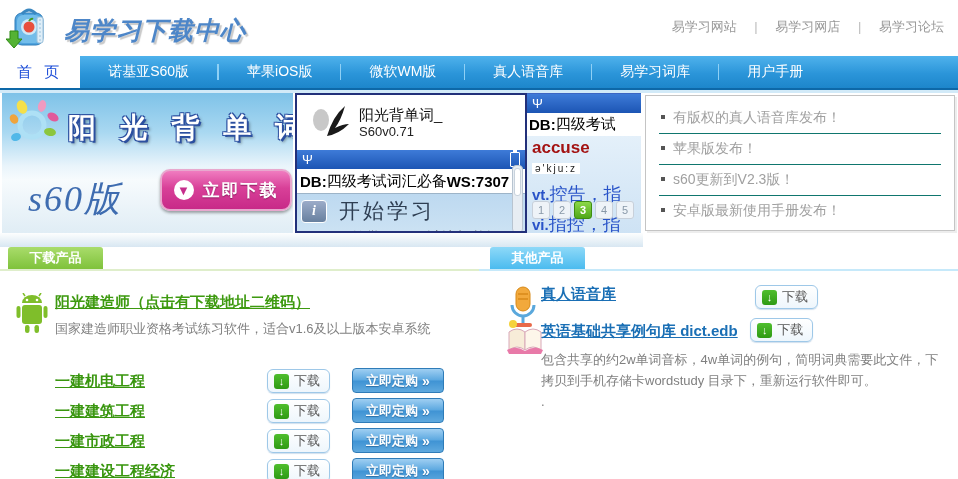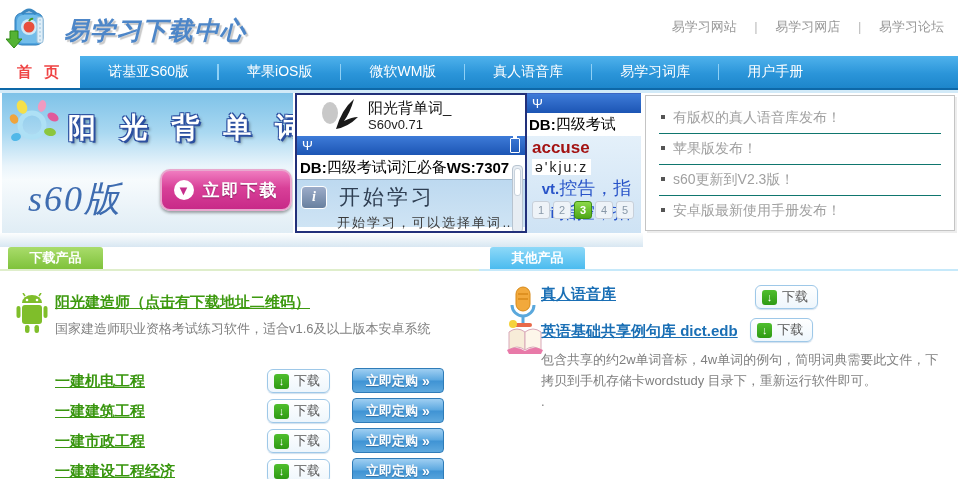--- a/index.html
+++ b/index.html
@@ -18,21 +18,21 @@
   .top-links{position:absolute;right:14px;top:18px;font-size:13px;color:#999;}
   .top-links a{color:#999;text-decoration:none;cursor:pointer;}
   .top-links .sep{color:#bbb;margin:0 14px;}
   
   .nav{
     position:absolute;top:56px;left:0;right:0;height:32px;
     background:linear-gradient(180deg,#4fb2ec 0%,#2b95d9 55%,#1d86cb 100%);
     border-bottom:2px solid #0d68a8;display:flex;align-items:stretch;
   }
   .nav-home{
-    background:#fff;color:#ef4444;font-weight:bold;font-size:15px;
+    background:#fff;color:#1d4ed8;font-weight:normal;font-size:15px;
     display:flex;align-items:center;padding:0 17px;letter-spacing:4px;cursor:pointer;
   }
   .nav-item{
     color:#fff;font-size:14px;display:flex;align-items:center;
     padding:0 28px;cursor:pointer;white-space:nowrap;
   }
   .nav-sep{width:1px;height:16px;background:#8fd0f5;align-self:center;}
   .nav-underline{position:absolute;top:90px;left:0;right:0;height:3px;background:#d2eaf8;}
   
   .banner{
@@ -60,21 +60,21 @@
   .banner-btn .circ{
     width:20px;height:20px;border-radius:50%;background:#fff;color:#c62e8c;
     display:flex;align-items:center;justify-content:center;font-size:13px;font-weight:bold;
   }
   .banner-btn .lbl{color:#fff;font-size:17px;font-weight:bold;letter-spacing:2px;text-shadow:0 1px 1px #8f1b60;}
   
   .phone1{
     position:absolute;left:295px;top:93px;width:232px;height:140px;box-sizing:border-box;
     border:2px solid #22307a;background:#fff;overflow:hidden;
   }
-  .p1-head{height:41px;display:flex;align-items:center;padding-left:10px;background:#fff;margin-left:9px;}
+  .p1-head{height:55px;display:flex;align-items:center;padding-left:10px;background:#fff;}
   .p1-head .txt{margin-left:8px;line-height:17px;}
   .p1-app{font-size:15px;color:#111;}
   .p1-ver{font-size:13px;color:#222;}
   .p-status{
     height:19px;background:linear-gradient(180deg,#3e7bd8,#1c55b4);
     display:flex;align-items:center;justify-content:space-between;padding:0 5px;color:#fff;
   }
   .p-ant{font-size:13px;line-height:1;}
   .p-batt{width:8px;height:13px;border:1px solid #fff;border-radius:1px;position:relative;}
   .p-batt:before{content:"";position:absolute;left:2px;top:-3px;width:4px;height:2px;background:#fff;}
@@ -99,22 +99,22 @@
   }
   .p1-scroll:before{content:"";position:absolute;left:1px;top:2px;width:5px;height:26px;background:#fff;border-radius:3px;border:1px solid #c8d2dc;}
   
   .phone2{
     position:absolute;left:527px;top:93px;width:114px;height:140px;overflow:hidden;
     border-top:1px solid #3c66c4;background:#fff;
   }
   .p2-db{height:23px;display:flex;align-items:center;font-size:15px;color:#000;background:#fff;padding-left:2px;white-space:nowrap;}
   .p2-body{height:98px;background:linear-gradient(180deg,#e4f0fa,#cde2f4);padding:2px 0 0 5px;position:relative;}
   .p2-word{color:#a31212;font-weight:bold;font-size:17px;}
-  .p2-phon{display:inline-block;background:#fff;color:#222;font-size:14px;letter-spacing:2px;padding:0 3px;white-space:nowrap;}
-  .p2-mean{color:#2853c8;font-size:18px;white-space:nowrap;text-align:center;}
+  .p2-phon{display:inline-block;background:#fff;color:#222;font-size:10px;letter-spacing:2px;padding:0 3px;white-space:nowrap;}
+  .p2-mean{color:#2853c8;font-size:18px;margin-top:6px;white-space:nowrap;}
   .p2-mean b{font-size:15px;}
   .p2-pages{position:absolute;left:5px;bottom:17px;display:flex;gap:3px;}
   .p2-page{
     width:16px;height:16px;border-radius:3px;background:#eef3f8;border:1px solid #c8d0da;
     color:#8898a8;font-size:11px;display:flex;align-items:center;justify-content:center;cursor:pointer;
   }
   .p2-page.active{
     background:linear-gradient(180deg,#8cd84a,#4fa818);border-color:#3e8e10;color:#fff;font-weight:bold;
   }
   

